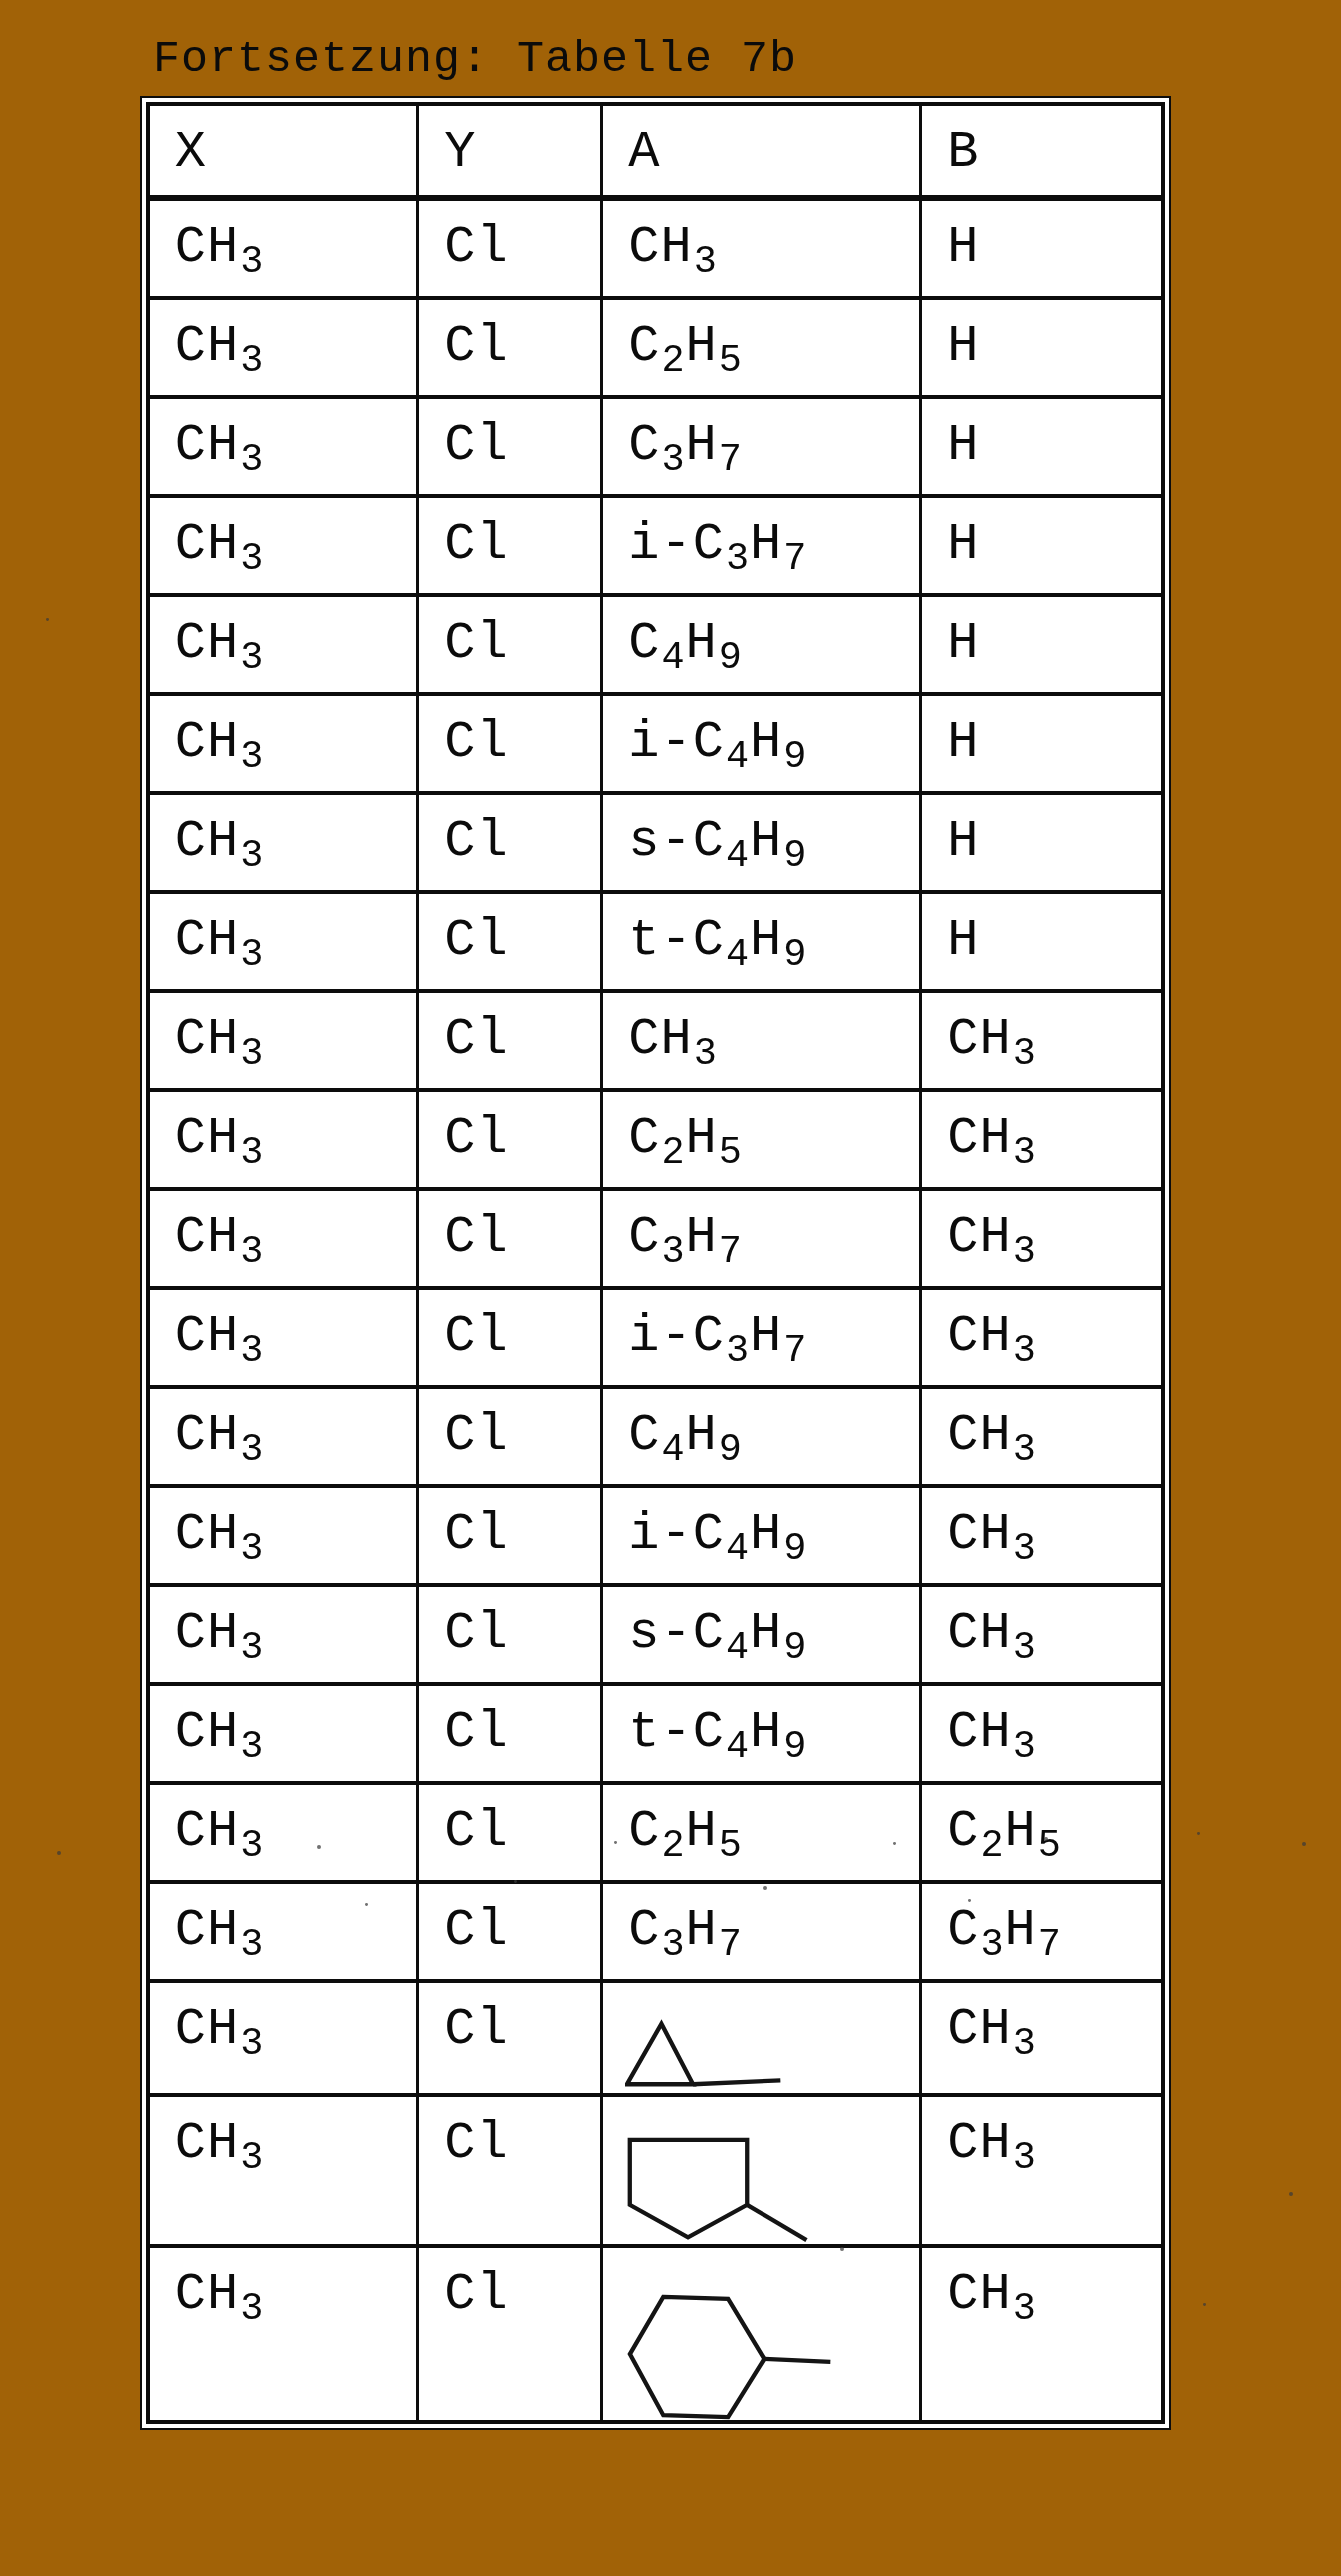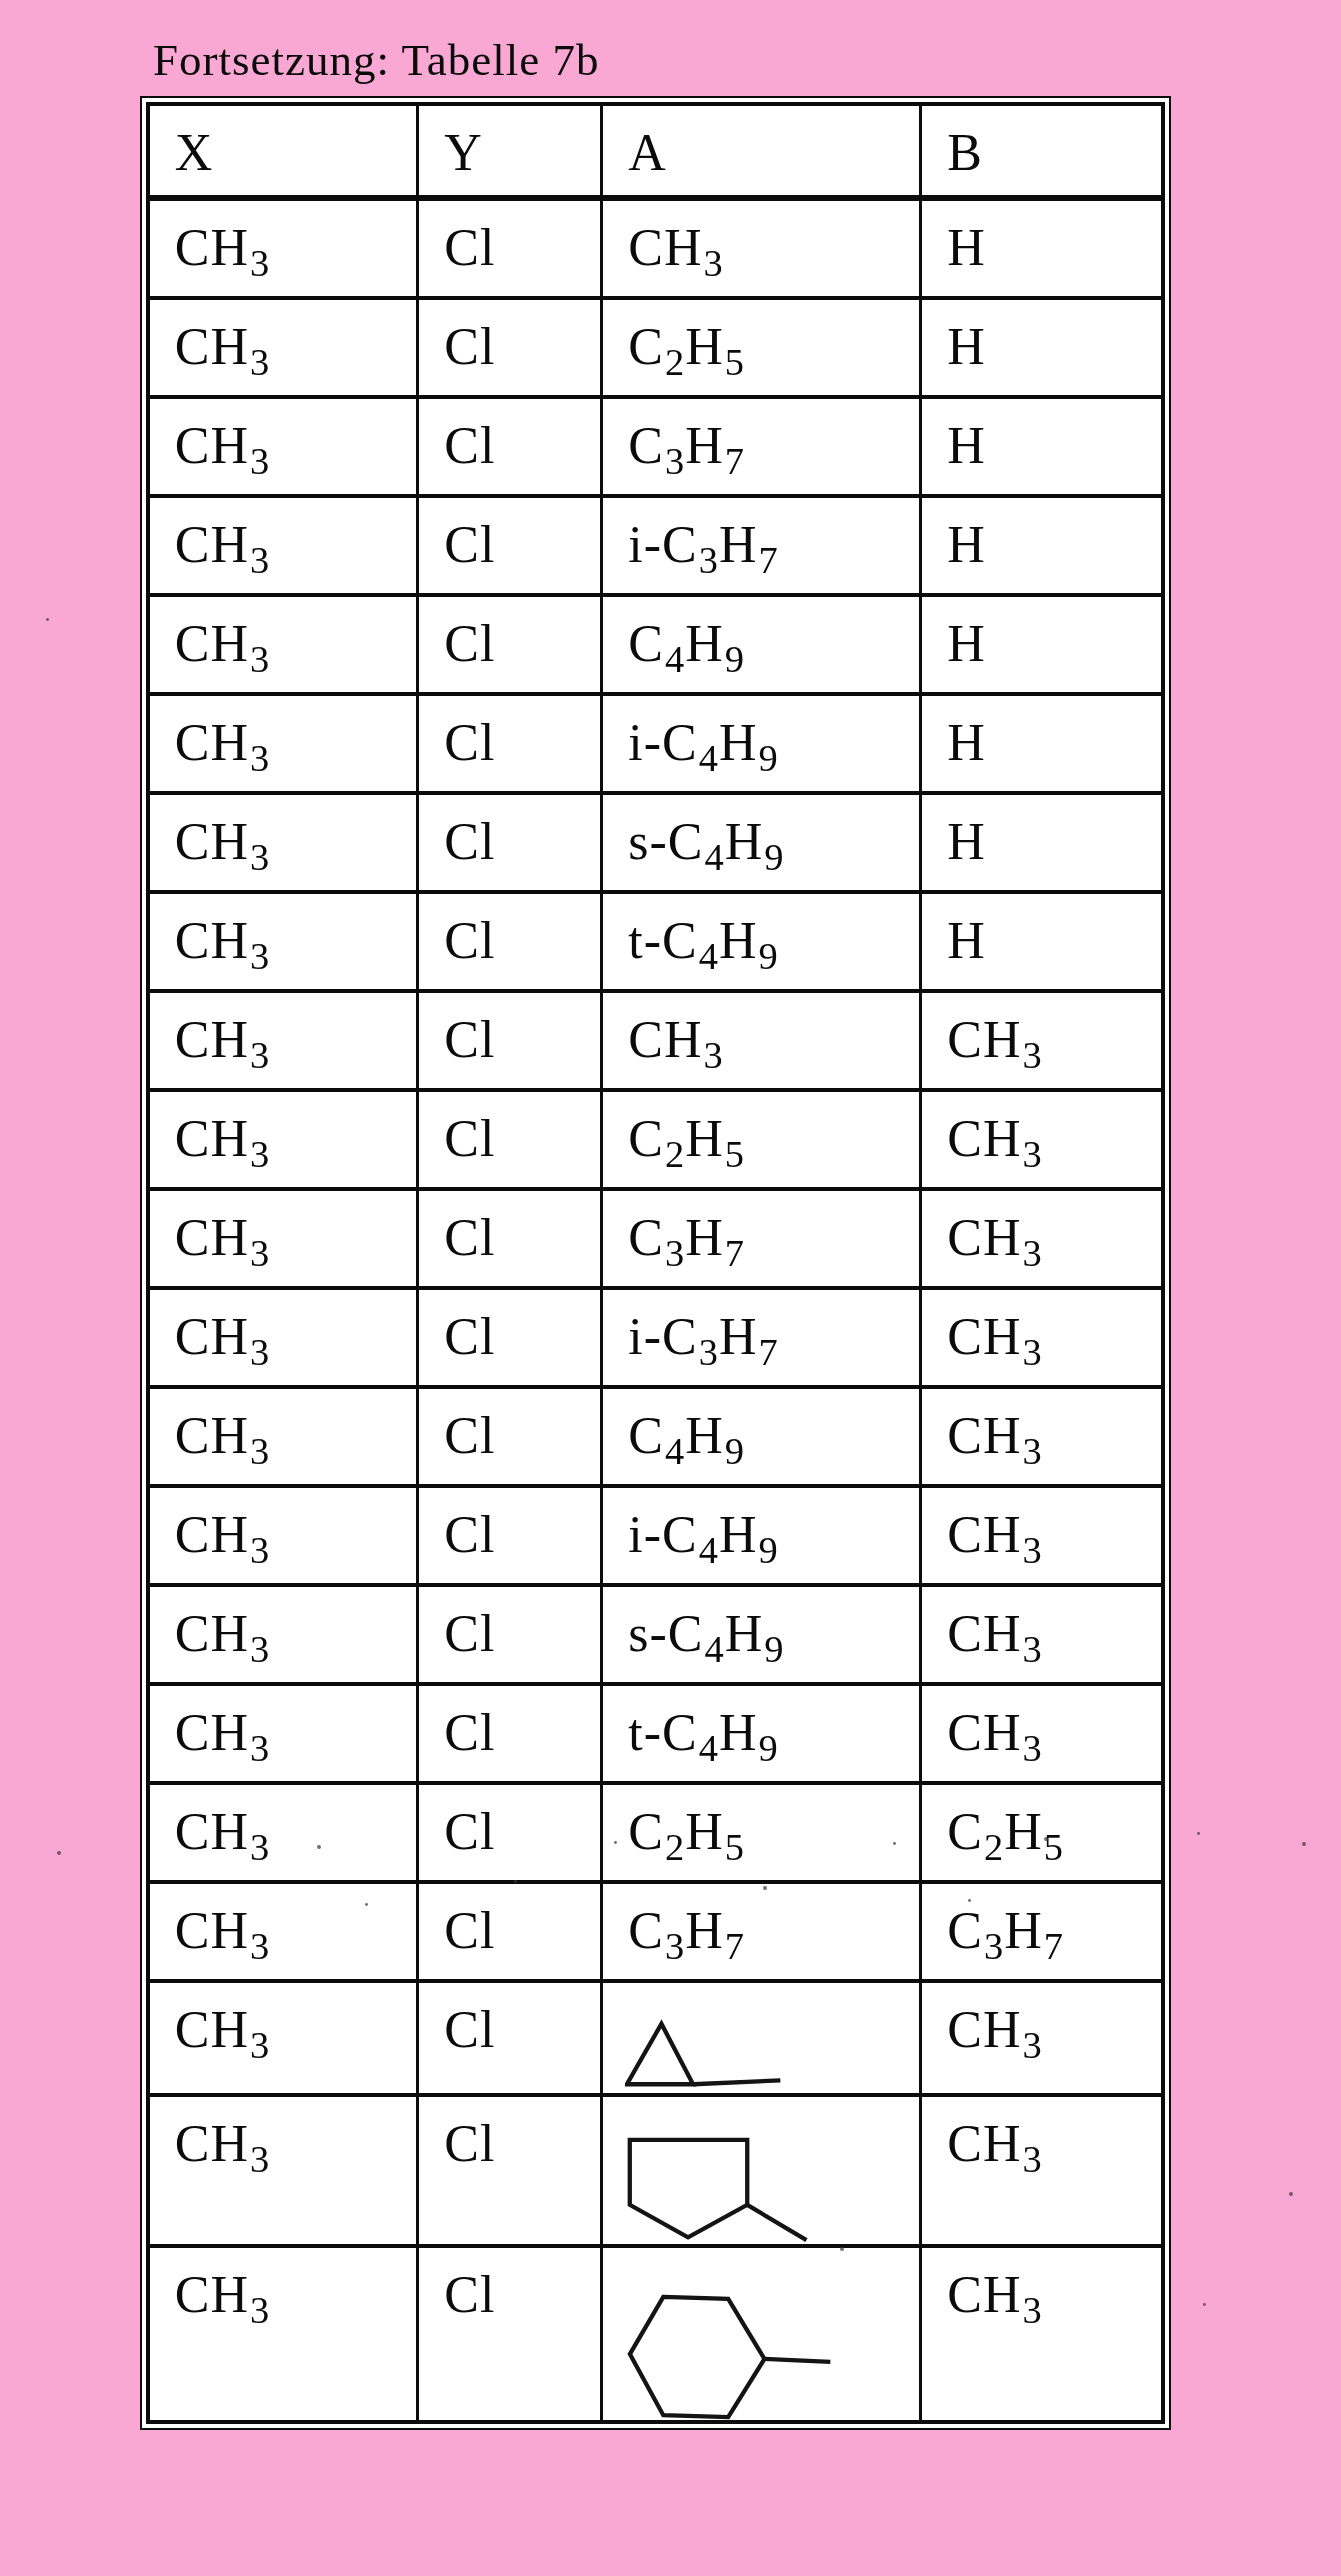--- a/index.html
+++ b/index.html
@@ -1,21 +1,21 @@
 <!DOCTYPE html>
 <html><head>
 <meta charset="utf-8">
 <style>
   html, body { margin: 0; padding: 0; background: #ffffff; }
   .page {
     position: relative;
     width: 1342px;
     height: 2576px;
-    background: #f9a8d4;
-    font-family: Liberation Serif, serif;
+    background: #a16207;
+    font-family: Liberation Mono, monospace;
     color: #0b0b0b;
     overflow: hidden;
   }
   .doc-title {
     position: absolute;
     left: 153px;
     top: 34px;
     font-size: 45px;
     letter-spacing: 1px;
     white-space: nowrap;

